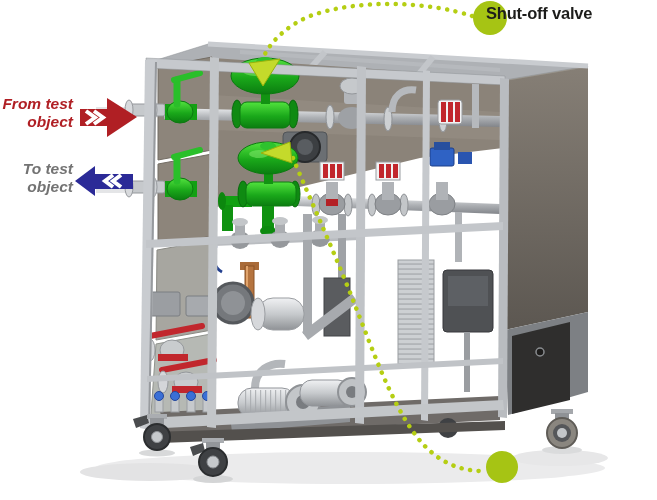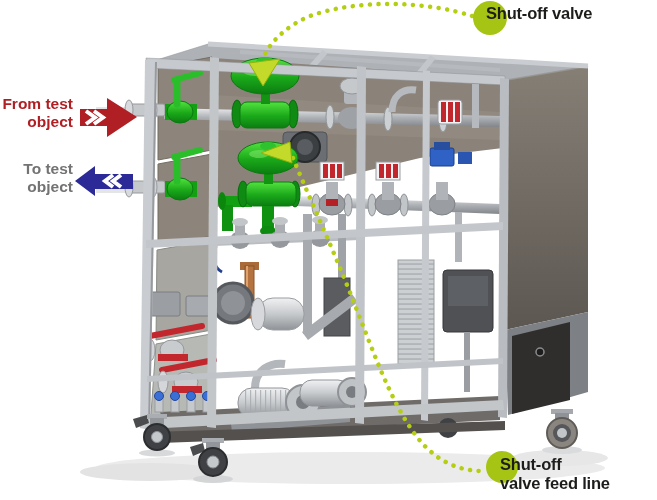--- a/index.html
+++ b/index.html
@@ -6,27 +6,27 @@
   .stage{
     position:relative;width:657px;height:500px;background:#ffffff;
     font-family:"Liberation Sans",sans-serif;overflow:hidden;
   }
   .scene{position:absolute;left:0;top:0;z-index:1;}
   .dot{position:absolute;border-radius:50%;background:#a6c414;z-index:2;}
   .dot-return{left:473px;top:1px;width:34px;height:34px;}
   .dot-feed{left:486px;top:451px;width:32px;height:32px;}
   .callout-text{
     position:absolute;z-index:3;font-weight:700;color:#1d1d1b;
-    font-size:16.5px;line-height:18.5px;letter-spacing:-0.2px;white-space:nowrap;
+    font-size:16.5px;line-height:18.5px;letter-spacing:-0.2px;white-space:nowrap;text-align:center;
   }
   .txt-return{left:486px;top:4px;}
   .txt-feed{left:500px;top:455px;}
   .side-label{
     position:absolute;z-index:3;width:73px;text-align:right;
-    font-weight:700;font-size:15.5px;line-height:17.5px;white-space:nowrap;
+    font-style:italic;font-weight:700;font-size:15.5px;line-height:17.5px;white-space:nowrap;
   }
   .txt-from{left:0;top:95px;color:#b01f24;}
   .txt-to{left:0;top:160px;color:#737373;}
   .arrow-svg{position:absolute;z-index:3;}
   .arrow-from{left:80px;top:98px;}
   .arrow-to{left:74px;top:164px;}
   .line{display:block;}
 </style>
 </head>
 <body>
@@ -335,24 +335,20 @@
       <polygon points="290,142 292,163 261,153" fill="#c4da2b" stroke="#98b20c"></polygon>
     </g>
   </svg>
 
   <span class="dot dot-return"></span>
   <div class="callout-text txt-return">
     <span class="line">Shut-off valve</span>
   </div>
 
   <span class="dot dot-feed"></span>
-  <div class="callout-text txt-feed">
-    <span class="line">Shut-off</span>
-    <span class="line">valve feed line</span>
-  </div>
 
   <div class="side-label txt-from">
     <span class="line">From test</span>
     <span class="line">object</span>
   </div>
 
   <div class="side-label txt-to">
     <span class="line">To test</span>
     <span class="line">object</span>
   </div>

